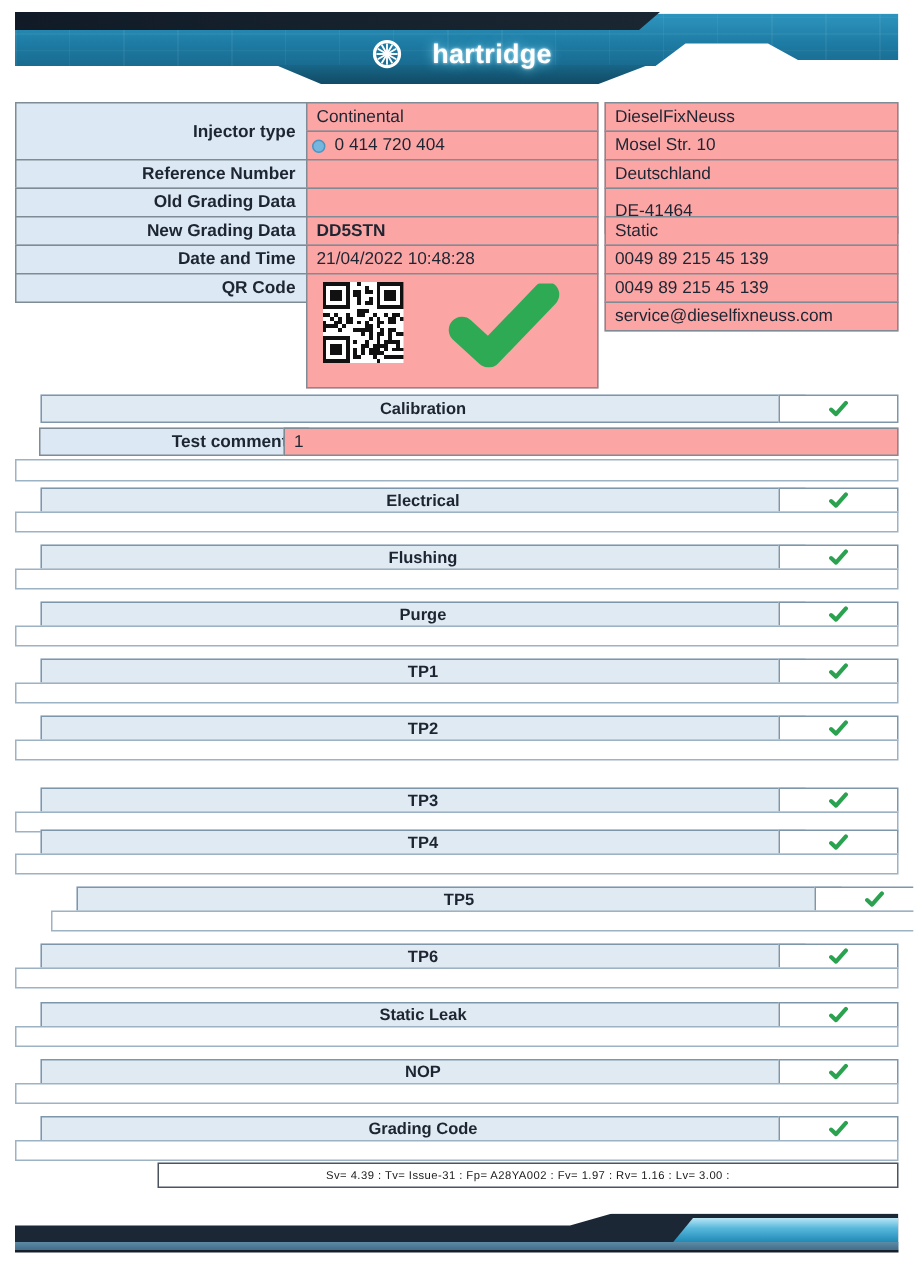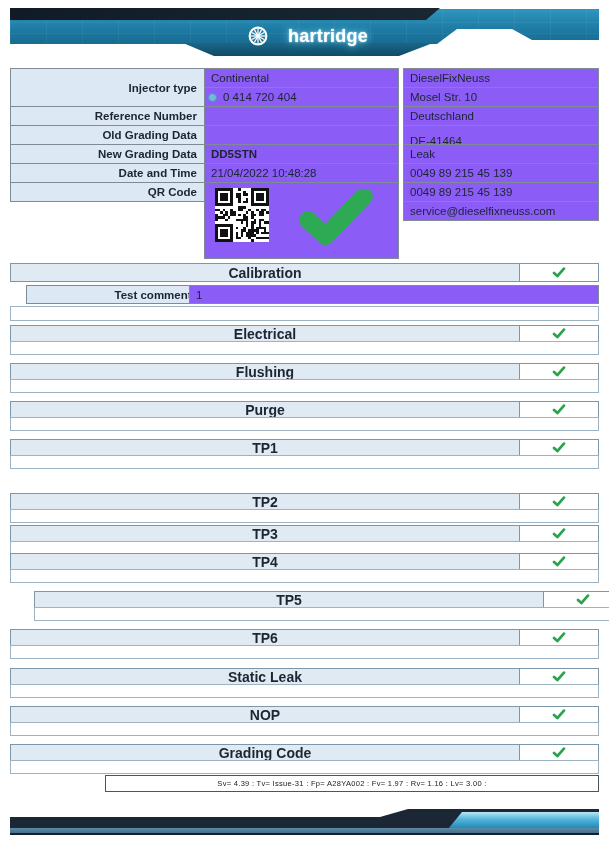--- a/index.html
+++ b/index.html
@@ -20,31 +20,31 @@
   .banner-dark{position:absolute;left:10px;top:8px;width:430px;height:12px;
     background:linear-gradient(90deg,#101b27,#1a2733);
     clip-path:polygon(0 0,100% 0,calc(100% - 14px) 100%,0 100%);}
   .logo{position:absolute;left:185px;top:23px;width:246px;height:26px;
     display:flex;align-items:center;justify-content:center;gap:20px;}
   .logo-text{color:#fff;font-size:18px;font-weight:bold;letter-spacing:.2px;
     text-shadow:0 0 8px rgba(130,225,255,.95),0 0 2px rgba(255,255,255,.85);}
 
   
   .cell{position:absolute;box-sizing:border-box;border:1px solid #7f8b95;
-        font-size:11.5px;display:flex;align-items:center;background:#8b5cf6;}
+        font-size:11.5px;display:flex;align-items:center;background:#fca5a5;}
   .lbl{background:#dce8f3;justify-content:flex-end;padding-right:7px;font-weight:bold;}
   .val{padding-left:6px;}
   .dot{display:inline-block;width:7px;height:7px;border-radius:50%;
        background:#74b6dd;border:1px solid #4d93bf;margin:0 6px 0 3px;}
 
   
   .sec{position:absolute;left:10px;width:589px;height:31px;}
-  .sec-h{position:absolute;left:0;top:0;width:510px;height:17px;box-sizing:border-box;
+  .sec-h{position:absolute;left:17px;top:0;width:510px;height:17px;box-sizing:border-box;
          border:1px solid #7e96aa;background:#e0eaf3;display:flex;align-items:center;
-         justify-content:center;font-size:14px;font-weight:bold;}
+         justify-content:center;font-size:11px;font-weight:bold;}
   .chk{position:absolute;left:509px;top:0;width:80px;height:17px;box-sizing:border-box;
        border:1px solid #7e96aa;background:#fff;display:flex;align-items:center;justify-content:center;}
   .empty{position:absolute;left:0;top:16px;width:589px;height:14px;box-sizing:border-box;
          border:1px solid #9db2c2;background:#fff;}
 
   
   .foot-box{position:absolute;left:105px;top:775px;width:494px;height:17px;box-sizing:border-box;
             border:1px solid #4a5560;display:flex;align-items:center;justify-content:center;
             font-size:7.5px;letter-spacing:.3px;color:#1a1a1a;}
 
@@ -241,21 +241,21 @@
       <svg width="78" height="56" viewBox="0 0 26 19">
         <path d="M3.5 10.5 L9.5 16 L22.5 2.5" fill="none" stroke="#2faa54" stroke-width="6" stroke-linecap="round" stroke-linejoin="round"></path>
       </svg>
     </span>
   </div>
 
   <div class="cell val" style="left:403px;top:68px;width:196px;height:20px;">DieselFixNeuss</div>
   <div class="cell val" style="left:403px;top:87px;width:196px;height:20px;">Mosel Str. 10</div>
   <div class="cell val" style="left:403px;top:106px;width:196px;height:20px;">Deutschland</div>
   <div class="cell val" style="left:403px;top:125px;width:196px;height:31px;">DE-41464</div>
-  <div class="cell val" style="left:403px;top:144px;width:196px;height:20px;">Leak</div>
+  <div class="cell val" style="left:403px;top:144px;width:196px;height:20px;">Static</div>
   <div class="cell val" style="left:403px;top:163px;width:196px;height:20px;">0049 89 215 45 139</div>
   <div class="cell val" style="left:403px;top:182px;width:196px;height:20px;">0049 89 215 45 139</div>
   <div class="cell val" style="left:403px;top:201px;width:196px;height:20px;">service@dieselfixneuss.com</div>
 
   <div class="sec" style="top:263px;height:60px;">
     <div class="sec-h" style="height:19px;">Calibration</div>
     <div class="chk" style="height:19px;">
       <span style="display:flex;">
         <svg width="14" height="11" viewBox="0 0 24 20">
             <path d="M3 11 L9 16.5 L21 3" fill="none" stroke="#2ba24f" stroke-width="5" stroke-linecap="round" stroke-linejoin="round"></path>
@@ -304,21 +304,21 @@
     <div class="sec-h">TP1</div>
     <div class="chk">
         <span style="display:flex;">
           <svg width="14" height="11" viewBox="0 0 24 20">
             <path d="M3 11 L9 16.5 L21 3" fill="none" stroke="#2ba24f" stroke-width="5" stroke-linecap="round" stroke-linejoin="round"></path>
           </svg>
         </span>
       </div>
     <div class="empty"></div>
   </div>
-  <div class="sec" style="top:477px;margin-top:16px;">
+  <div class="sec" style="top:477px;">
     <div class="sec-h">TP2</div>
     <div class="chk">
         <span style="display:flex;">
           <svg width="14" height="11" viewBox="0 0 24 20">
             <path d="M3 11 L9 16.5 L21 3" fill="none" stroke="#2ba24f" stroke-width="5" stroke-linecap="round" stroke-linejoin="round"></path>
           </svg>
         </span>
       </div>
     <div class="empty"></div>
   </div>

